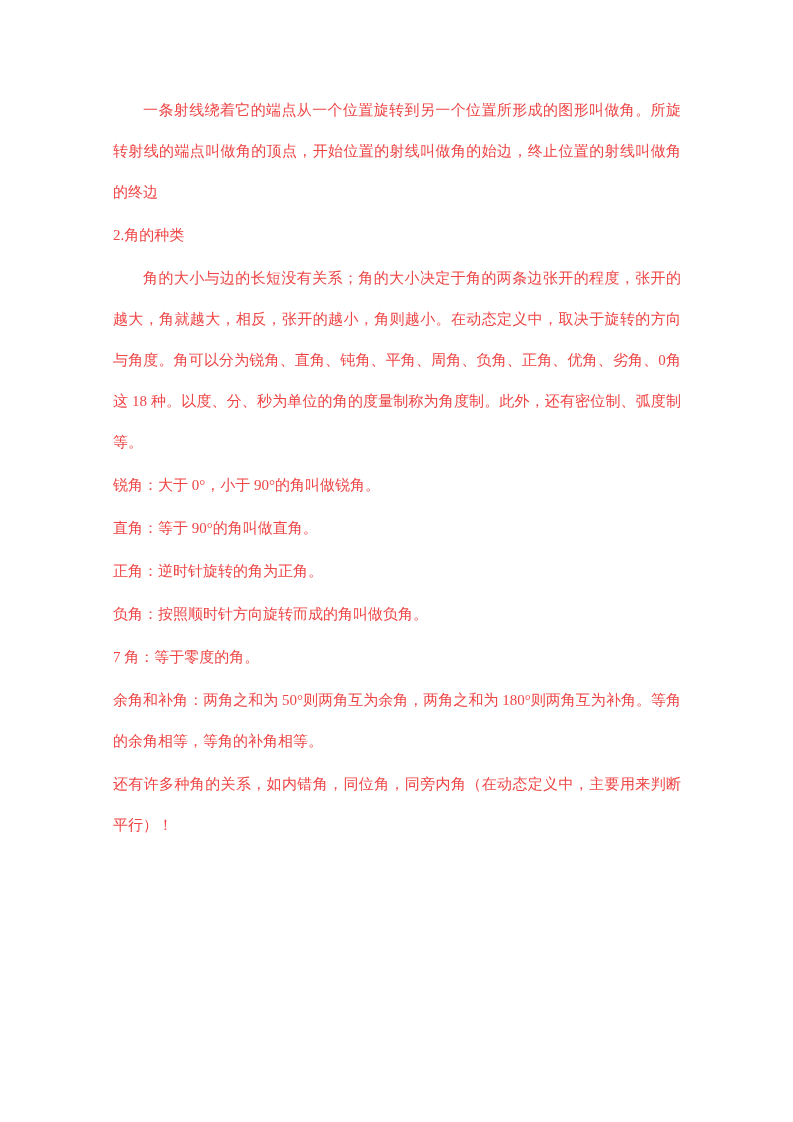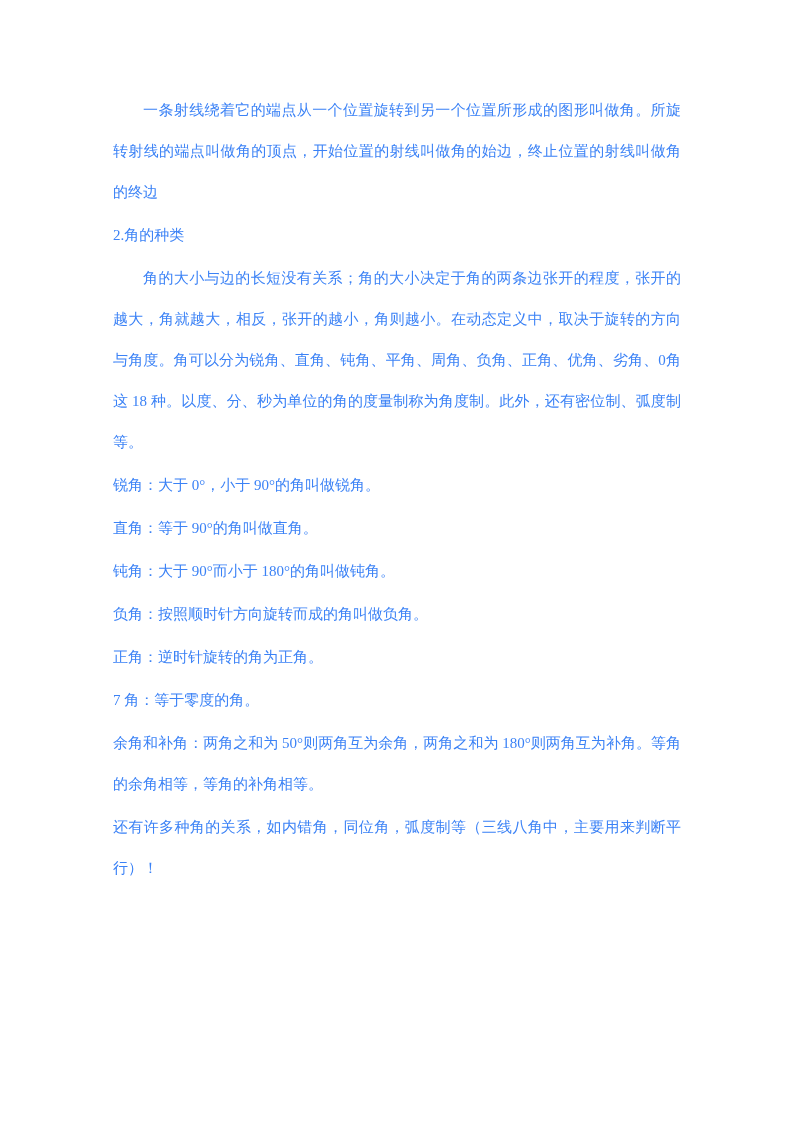--- a/index.html
+++ b/index.html
@@ -9,21 +9,21 @@
   }
   .page {
     position: relative;
     width: 793px;
     height: 1122px;
     background: #ffffff;
     box-sizing: border-box;
     padding: 90px 112px 1px 113px;
     font-family: "Liberation Serif", "DejaVu Serif", serif;
     font-size: 15px;
-    color: #3b82f6;
+    color: #ef4444;
     line-height: 41px;
     text-align: justify;
     overflow: hidden;
   }
   .page p,
   .page h2 {
     margin: 0 0 2px 0;
     padding: 0;
     font-size: 15px;
     font-weight: normal;
@@ -42,25 +42,24 @@
   <p class="indent">一条射线绕着它的端点从一个位置旋转到另一个位置所形成的图形叫做角。所旋转射线的端点叫做角的顶点，开始位置的射线叫做角的始边，终止位置的射线叫做角的终边</p>
 
   <h2 class="heading">2.角的种类</h2>
 
   <p class="indent">角的大小与边的长短没有关系；角的大小决定于角的两条边张开的程度，张开的越大，角就越大，相反，张开的越小，角则越小。在动态定义中，取决于旋转的方向与角度。角可以分为锐角、直角、钝角、平角、周角、负角、正角、优角、劣角、0角这 18 种。以度、分、秒为单位的角的度量制称为角度制。此外，还有密位制、弧度制等。</p>
 
   <p>锐角：大于 0°，小于 90°的角叫做锐角。</p>
 
   <p>直角：等于 90°的角叫做直角。</p>
 
-  <p>钝角：大于 90°而小于 180°的角叫做钝角。</p>
+
+  <p>正角：逆时针旋转的角为正角。</p>
 
   <p>负角：按照顺时针方向旋转而成的角叫做负角。</p>
-
-  <p>正角：逆时针旋转的角为正角。</p>
 
   <p>7 角：等于零度的角。</p>
 
   <p>余角和补角：两角之和为 50°则两角互为余角，两角之和为 180°则两角互为补角。等角的余角相等，等角的补角相等。</p>
 
 
-  <p>还有许多种角的关系，如内错角，同位角，弧度制等（三线八角中，主要用来判断平行）！</p>
+  <p>还有许多种角的关系，如内错角，同位角，同旁内角（在动态定义中，主要用来判断平行）！</p>
 </div>
 
 </body></html>

